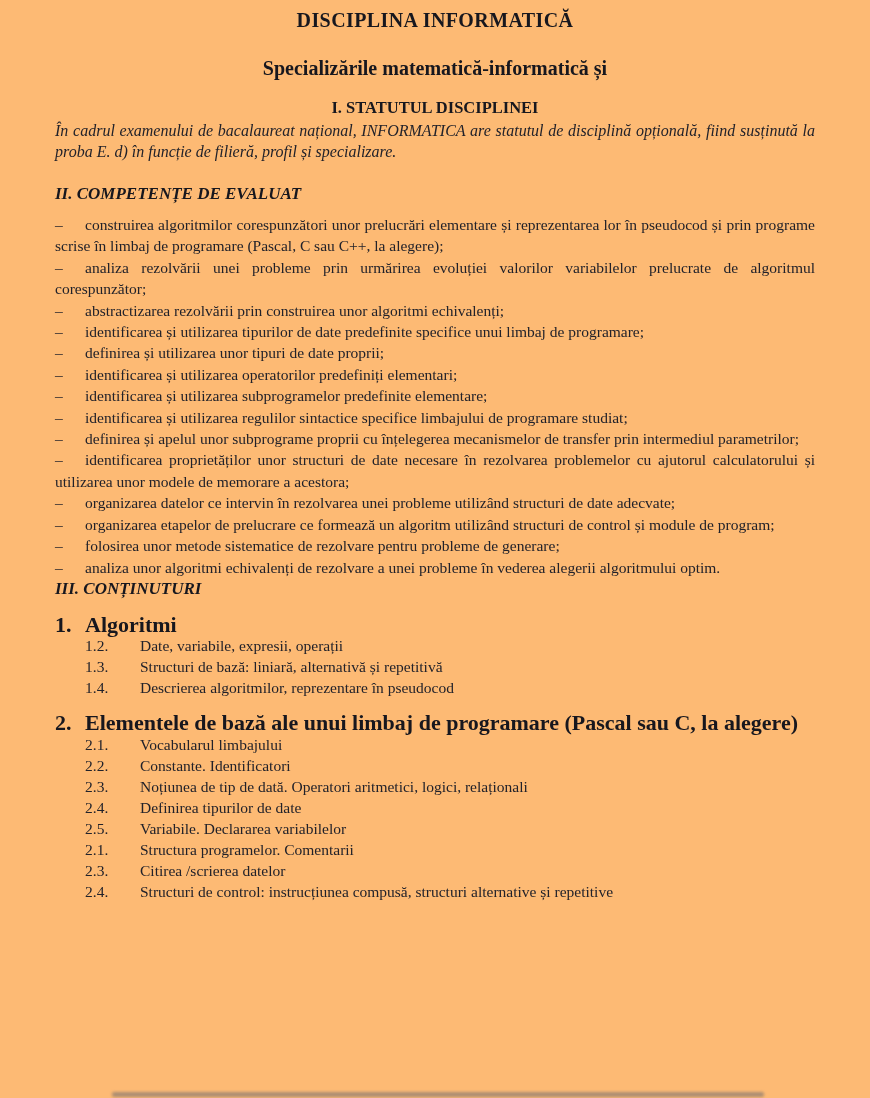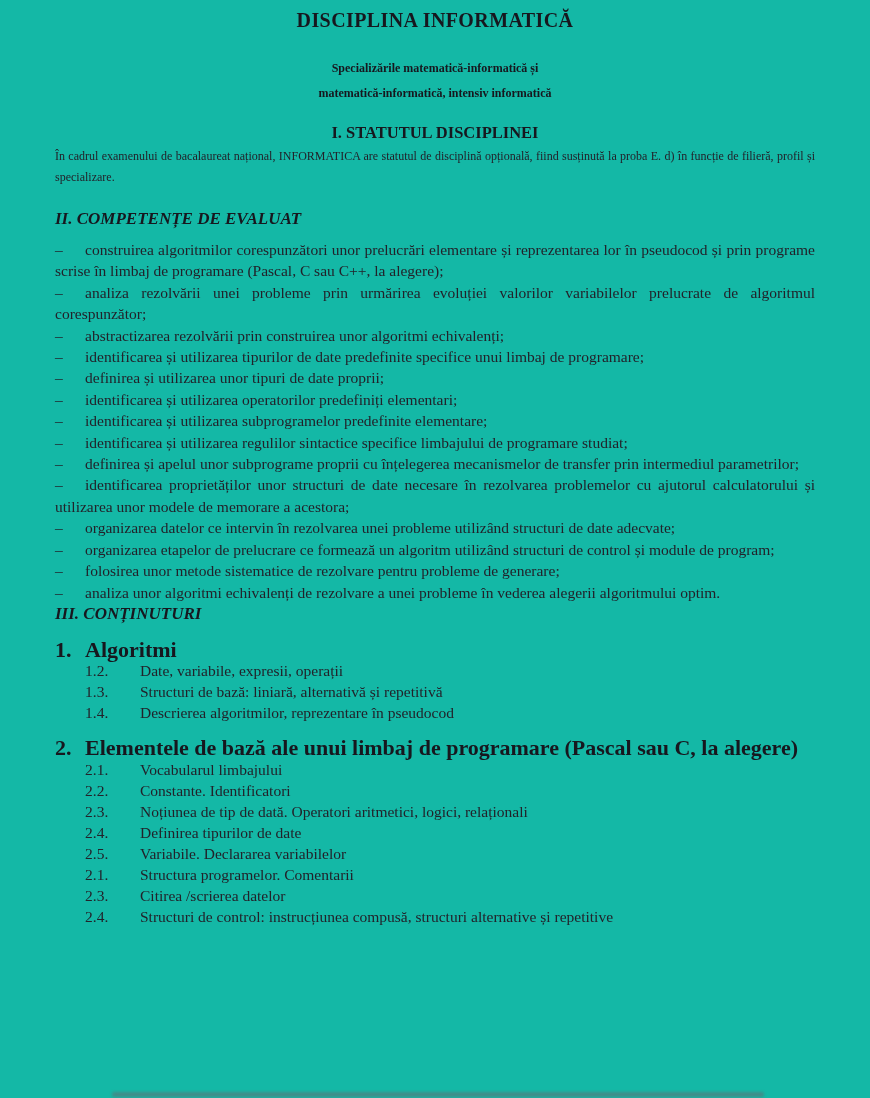--- a/index.html
+++ b/index.html
@@ -1,37 +1,37 @@
 <!DOCTYPE html>
 <html><head>
 <meta charset="utf-8">
 <style>
   html,body{margin:0;padding:0;background:#ffffff;}
   .page{
     width:870px;height:1098px;position:relative;overflow:hidden;
-    background:#14b8a6;color:#22222a;
+    background:#fdba74;color:#22222a;
     font-family:"Liberation Serif", serif;
     filter: blur(0.35px);
   }
   .content{padding:8px 55px 0 55px;}
 
   .doc-title{
     text-align:center;font-weight:bold;font-size:20px;line-height:24px;
     letter-spacing:0.4px;color:#17171e;
   }
   .doc-subtitle{
-    text-align:center;font-weight:bold;font-size:12px;line-height:25px;
+    text-align:center;font-weight:bold;font-size:20px;line-height:25px;
     margin-top:24px;color:#17171e;
   }
   .h-center{
     text-align:center;font-weight:bold;font-size:16.5px;line-height:20px;
     margin-top:17px;color:#17171e;
   }
   .para{
-    text-align:justify;font-size:12px;line-height:20.5px;margin-top:3px;
+    text-align:justify;font-size:16px;line-height:20.5px;margin-top:3px;font-style:italic;
   }
   .h-italic{
     font-weight:bold;font-style:italic;font-size:17px;line-height:22px;
     color:#17171e;
   }
   .h2{margin-top:21px;}
   .h3{}
   .list{margin-top:9px;}
   .li{
     margin:0;text-align:justify;font-size:15.5px;line-height:21.4px;
@@ -54,21 +54,20 @@
 </head>
 <body>
 
 <div class="page">
   <div class="content">
 
     <div class="doc-title">DISCIPLINA INFORMATICĂ</div>
 
     <div class="doc-subtitle">
       <div>Specializările matematică-informatică și</div>
-      <div>matematică-informatică, intensiv informatică</div>
     </div>
 
     <div class="h-center">I. STATUTUL DISCIPLINEI</div>
     <div class="para">În cadrul examenului de bacalaureat național, INFORMATICA are statutul de disciplină opțională, fiind susținută la proba E. d) în funcție de filieră, profil și specializare.</div>
 
     <div class="h-italic h2">II. COMPETENȚE DE EVALUAT</div>
 
     <div class="list">
       <p class="li"><span class="dash">–</span><span>construirea algoritmilor corespunzători unor prelucrări elementare și reprezentarea lor în pseudocod și prin programe scrise în limbaj de programare (Pascal, C sau C++, la alegere);</span></p>
       <p class="li"><span class="dash">–</span><span>analiza rezolvării unei probleme prin urmărirea evoluției valorilor variabilelor prelucrate de algoritmul corespunzător;</span></p>

